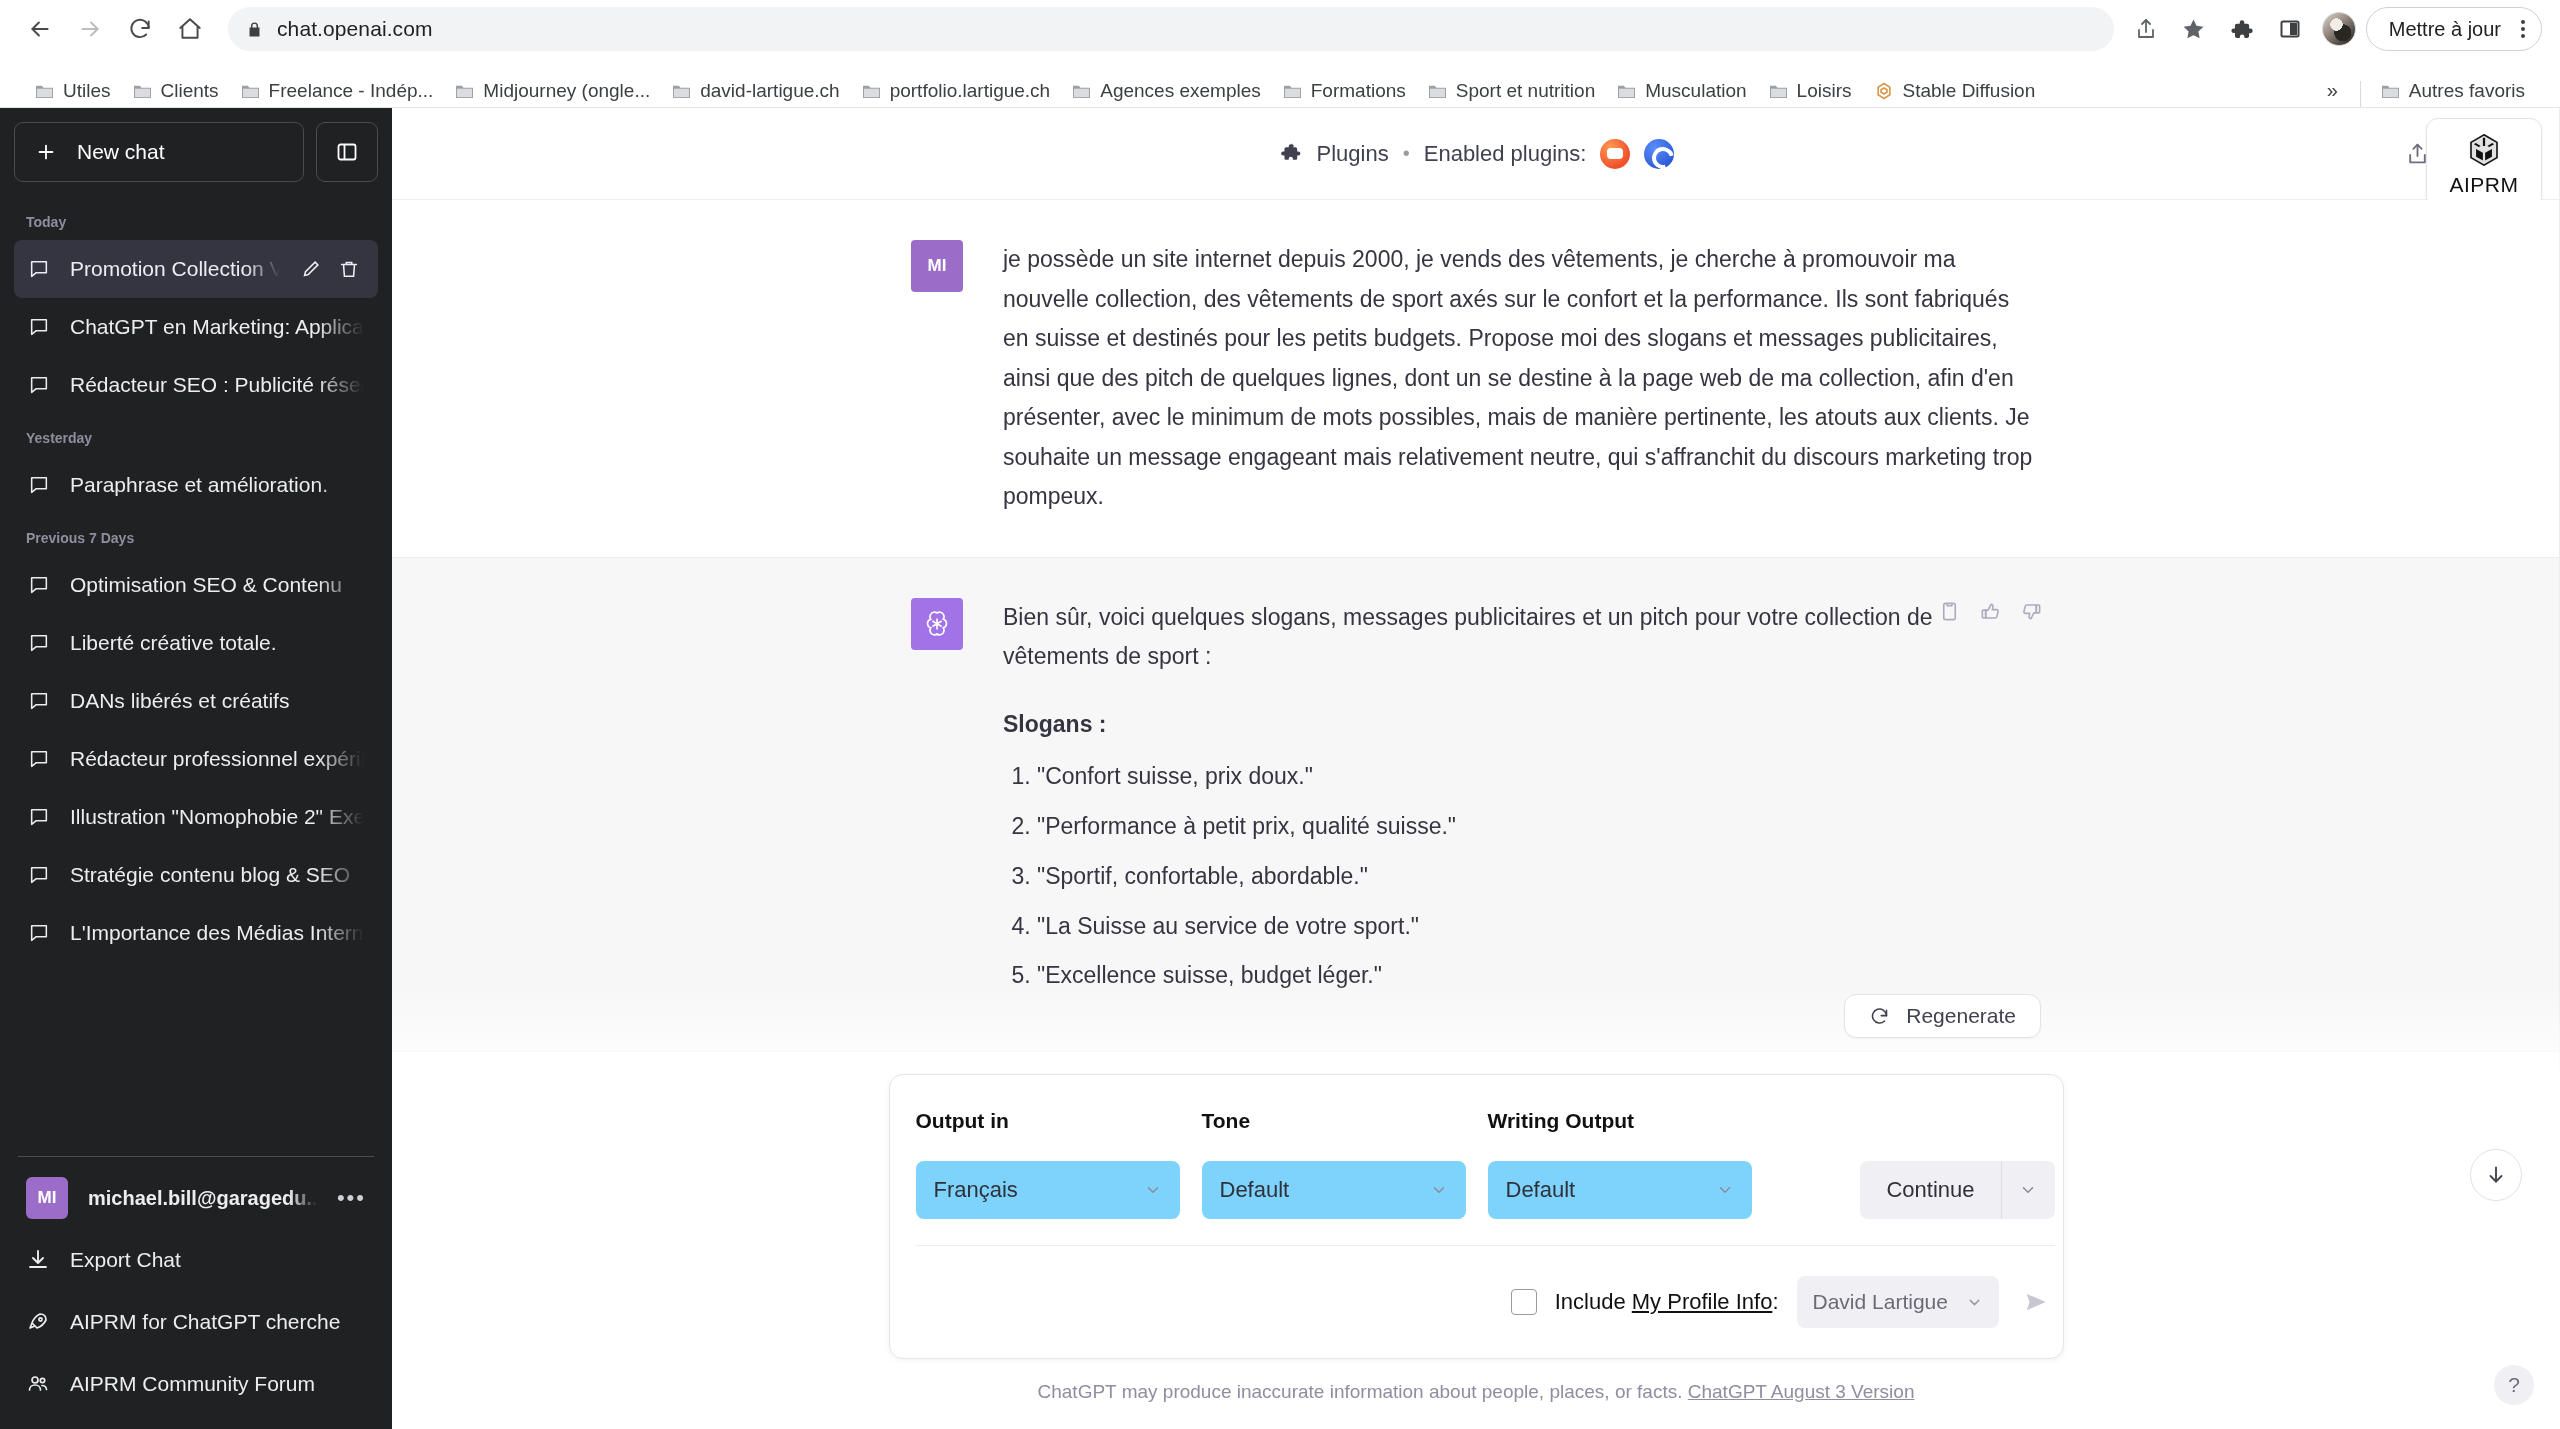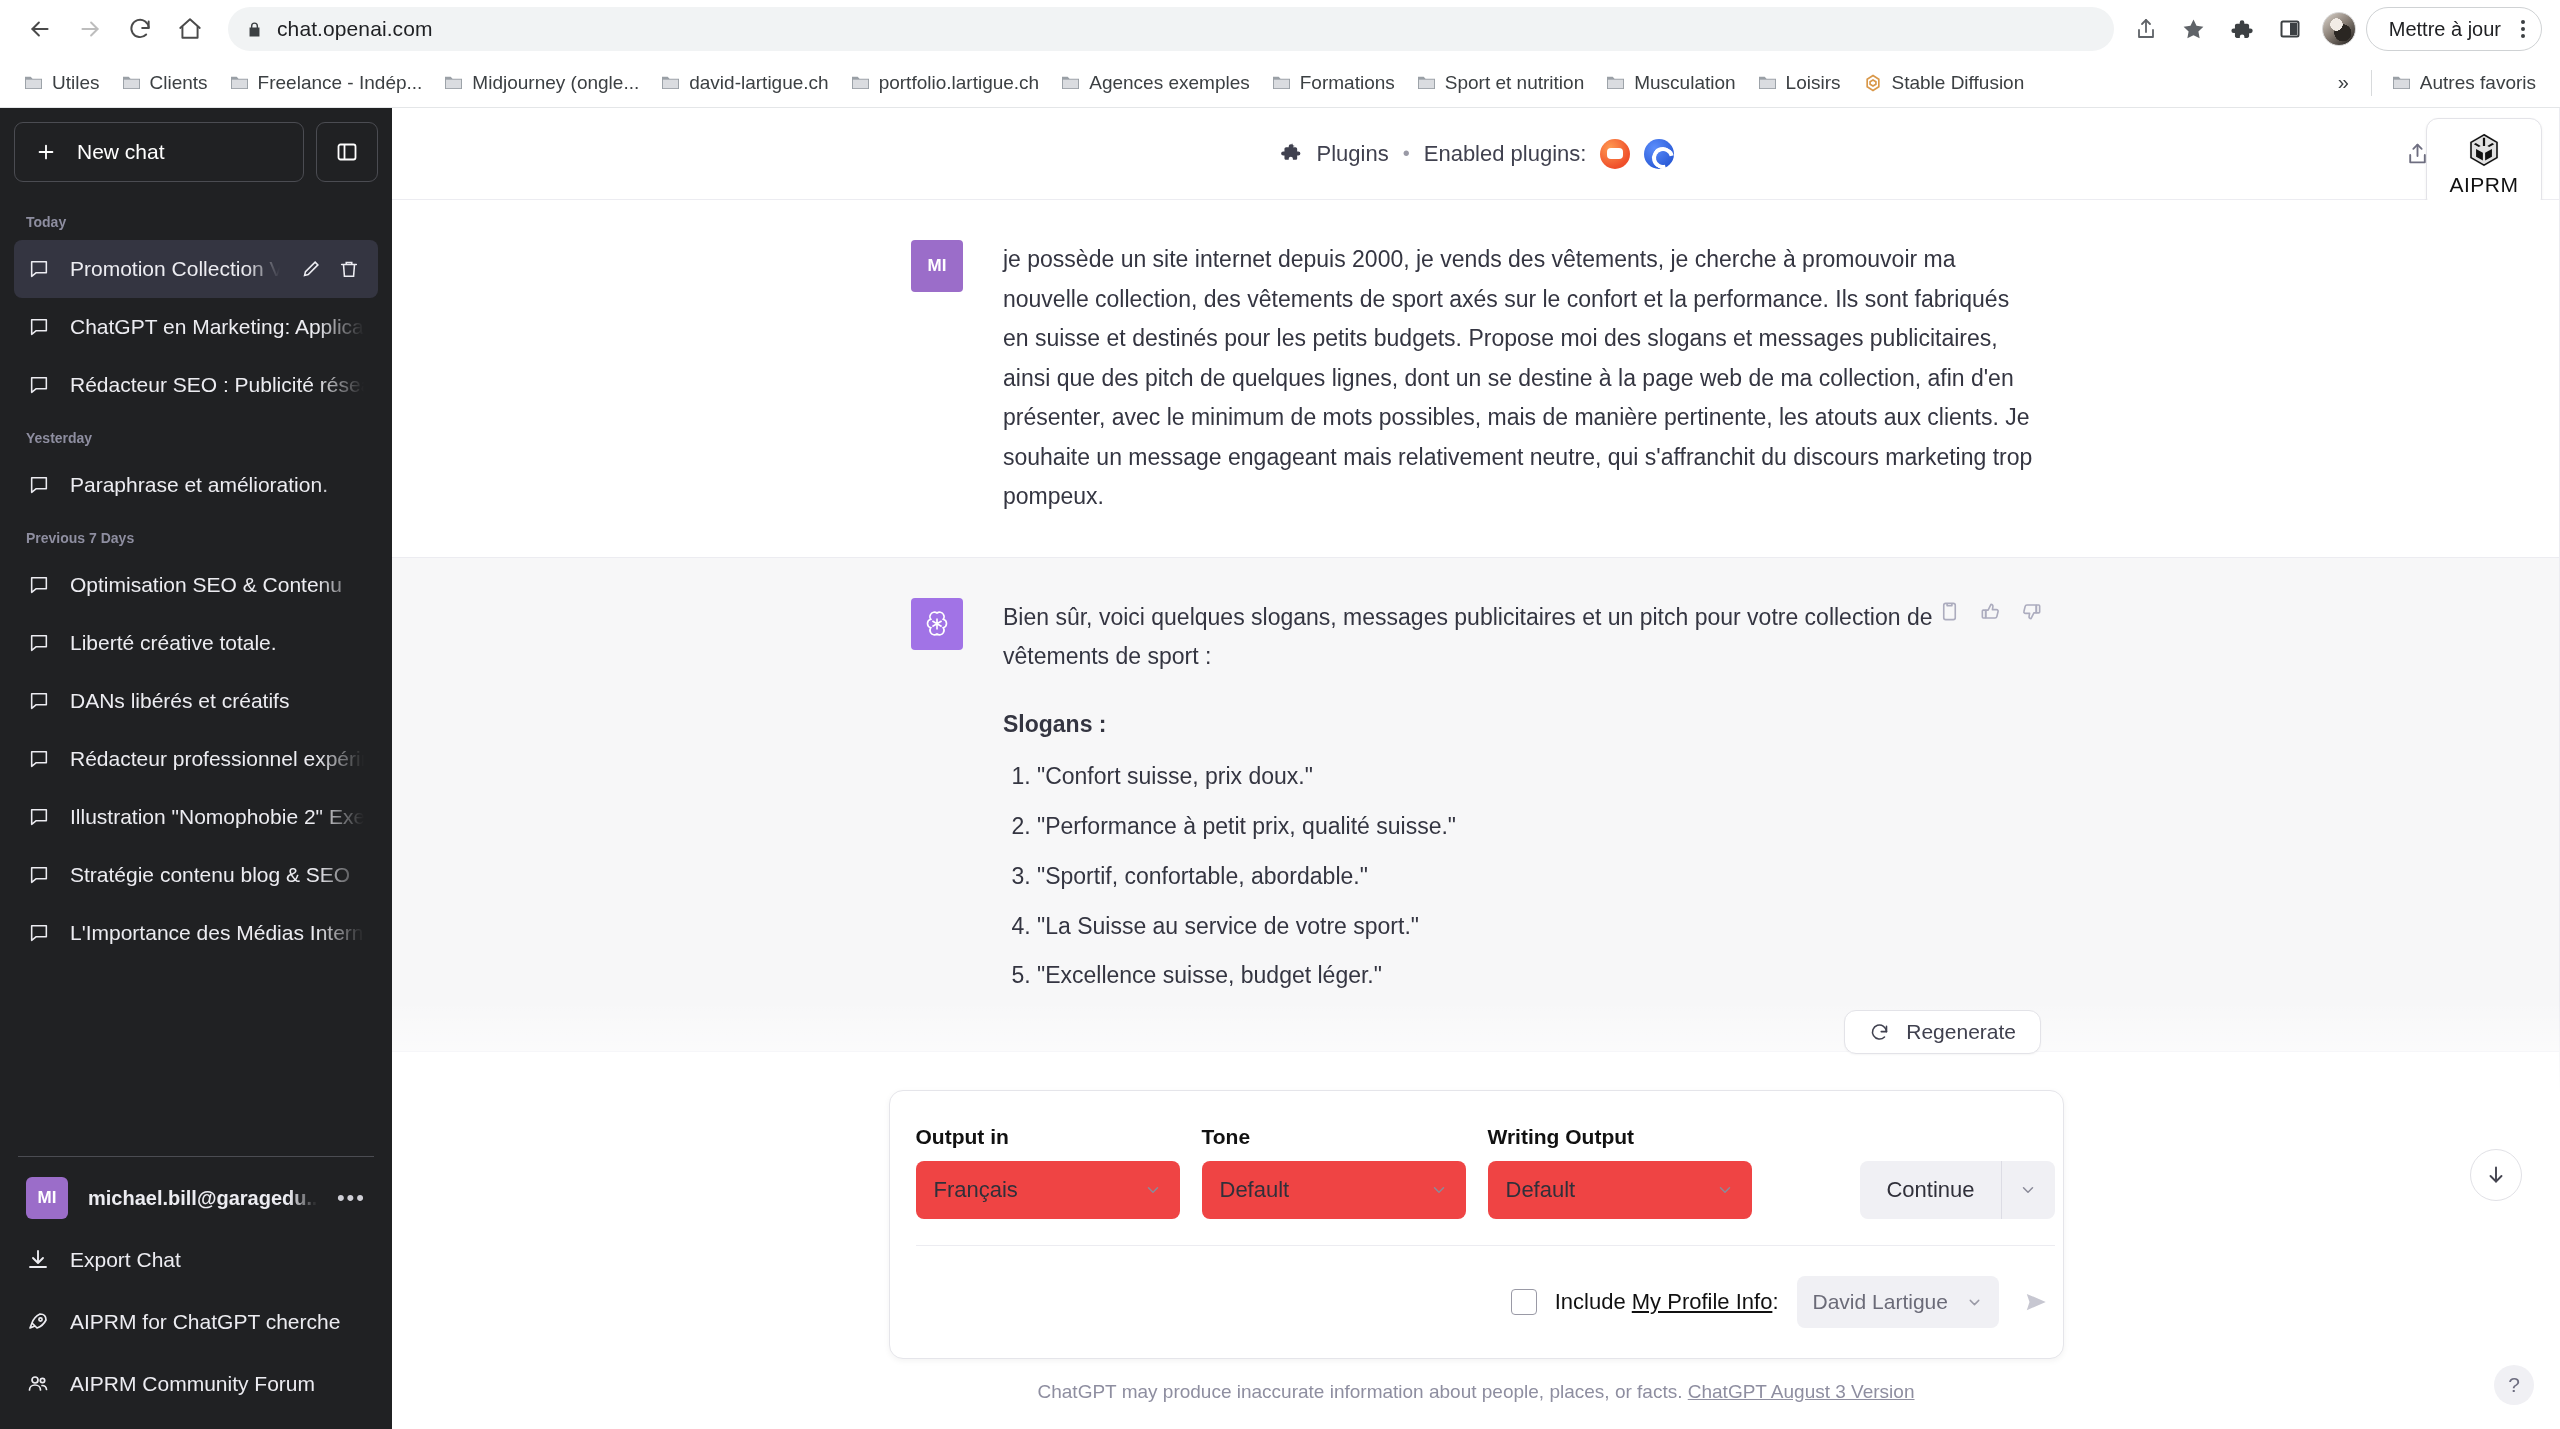--- a/index.html
+++ b/index.html
@@ -73,22 +73,22 @@
     white-space: nowrap;
   }
   .kebab { display: flex; flex-direction: column; gap: 3px; padding: 0 6px; }
   .kebab i { width: 4px; height: 4px; background: #3c4043; border-radius: 50%; display: block; }
 
   
   .bookmarks {
     height: 50px;
     background: #ffffff;
     display: flex;
-    align-items: center;
-    padding: 0 14px;
+    align-items: flex-end;
+    padding: 0 25px;
     border-bottom: 1px solid #e4e6e8;
     gap: 2px;
     overflow: hidden;
     white-space: nowrap;
   }
   .bm {
     display: flex; align-items: center; gap: 9px;
     padding: 5px 10px;
     border-radius: 6px;
     font-size: 19px;
@@ -319,26 +319,27 @@
     border-radius: 14px;
     background: #ffffff;
     box-shadow: 0 2px 6px rgba(0,0,0,.05);
     padding: 34px 8px 0 26px;
   }
   .ctrl-row { display: flex; align-items: flex-end; gap: 22px; }
   .ctrl { display: flex; flex-direction: column; gap: 12px; }
   .ctrl-label { font-size: 21px; font-weight: bold; color: #111; }
   .select {
     width: 264px; height: 58px;
-    background: #ef4444;
+    background: #7dd3fc;
     border-radius: 8px;
     display: flex; align-items: center; justify-content: space-between;
     padding: 0 18px;
     font-size: 22px;
     color: #30303a;
+    margin-top: 16px;
   }
   .select .chev { color: #8b8b99; font-size: 18px; }
   .ctrl-spacer { flex: 1 1 auto; }
   .continue-group {
     display: flex; align-items: center;
     background: #f0f0f4;
     border-radius: 8px;
     height: 58px;
     overflow: hidden;
   }

